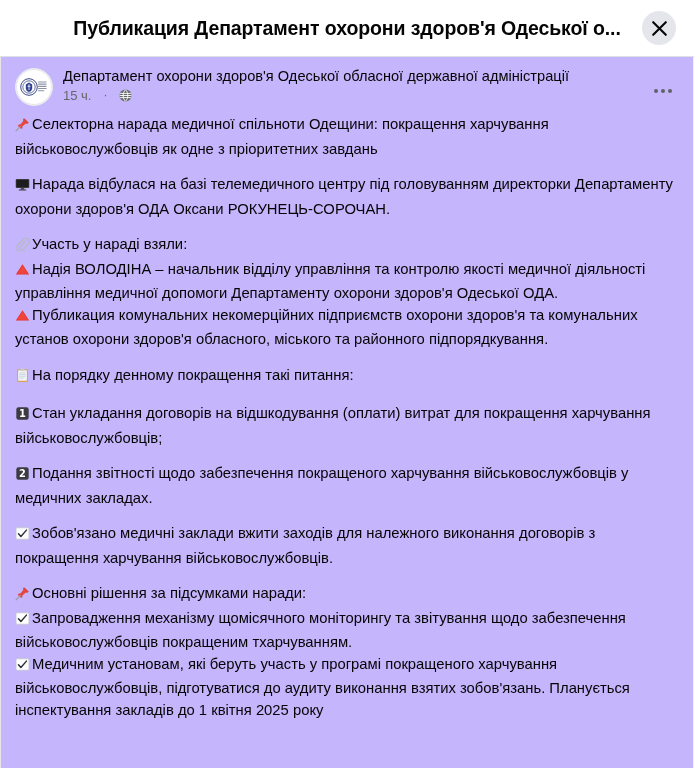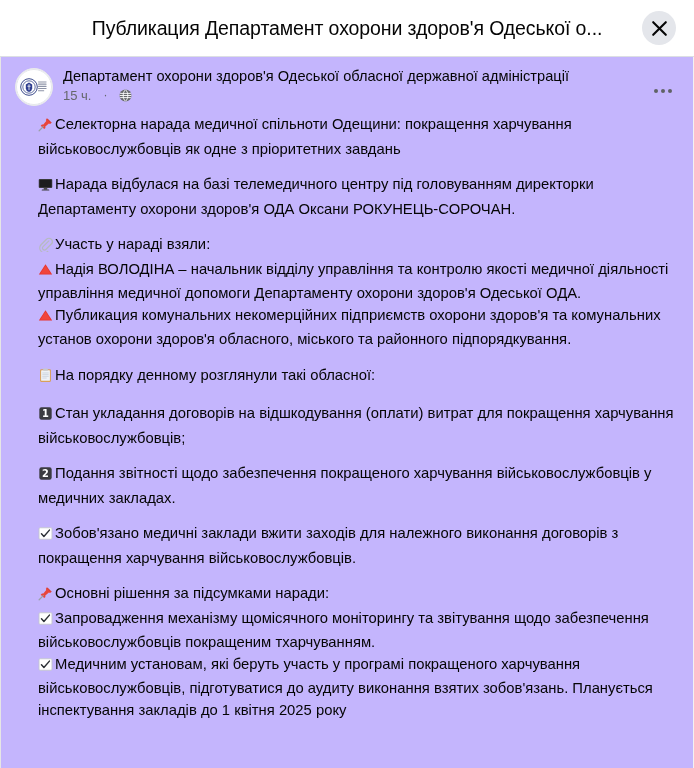--- a/index.html
+++ b/index.html
@@ -21,21 +21,21 @@
     position: relative;
     height: 57px;
     background: #ffffff;
     border-bottom: 1px solid #dcdfe3;
     display: flex;
     align-items: center;
     justify-content: center;
   }
   .dialog-title {
     font-size: 19.5px;
-    font-weight: normal;
+    font-weight: bold;
     color: #050505;
     letter-spacing: -0.1px;
     white-space: nowrap;
     overflow: hidden;
     text-overflow: ellipsis;
     max-width: 560px;
     text-align: center;
   }
   .close-button {
     position: absolute;
@@ -132,21 +132,20 @@
     background: #606266;
     margin: 0 1.5px;
   }
 
   
   .post-body {
     padding: 4px 14px 0 14px;
     font-size: 14.8px;
     line-height: 21.5px;
     color: #050505;
-    margin-left: 23px;
   }
   .para {
     margin: 0;
     padding: 0;
   }
   .para + .para { margin-top: 0px; }
   .para.spaced { margin-top: 14px; }
   .ico {
     display: inline-block;
     vertical-align: -3px;
@@ -237,21 +236,21 @@
             <path d="M8 2.4 L15.1 13.4 L0.9 13.4 Z" fill="#e8332a"></path>
             <path d="M8 3.6 L13.6 12.6 L2.4 12.6 Z" fill="#f0453c"></path>
           </svg></span><span class="txt">Публикация комунальних некомерційних підприємств охорони здоров'я та комунальних установ охорони здоров'я обласного, міського та районного підпорядкування.</span></div>
       <div class="para spaced"><span class="ico"><svg width="15" height="15" viewBox="0 0 16 16" aria-hidden="true">
             <rect x="2.2" y="1.2" width="11.6" height="13.6" rx="1.2" fill="#d9a05b"></rect>
             <rect x="3.3" y="2.5" width="9.4" height="11.2" rx="0.6" fill="#eef2f7"></rect>
             <rect x="5.5" y="0.4" width="5" height="2.6" rx="0.9" fill="#c7c9cc"></rect>
             <g stroke="#c3cbd6" stroke-width="0.75">
               <path d="M4.6 5.3 H11.4 M4.6 7.1 H11.4 M4.6 8.9 H11.4 M4.6 10.7 H9.2"></path>
             </g>
-          </svg></span><span class="txt">На порядку денному розглянули такі обласної:</span></div>
+          </svg></span><span class="txt">На порядку денному покращення такі питання:</span></div>
       <div class="para spaced"><span class="ico"><svg width="15" height="15" viewBox="0 0 16 16" aria-hidden="true">
             <rect x="1.4" y="1.4" width="13.2" height="13.2" rx="2.4" fill="#3b3b41"></rect>
             <text x="8" y="12.1" font-family="DejaVu Sans, sans-serif" font-size="10.5" font-weight="bold" fill="#ffffff" text-anchor="middle">1</text>
           </svg></span><span class="txt">Стан укладання договорів на відшкодування (оплати) витрат для покращення харчування військовослужбовців;</span></div>
       <div class="para spaced"><span class="ico"><svg width="15" height="15" viewBox="0 0 16 16" aria-hidden="true">
             <rect x="1.4" y="1.4" width="13.2" height="13.2" rx="2.4" fill="#3b3b41"></rect>
             <text x="8" y="12.1" font-family="DejaVu Sans, sans-serif" font-size="10.5" font-weight="bold" fill="#ffffff" text-anchor="middle">2</text>
           </svg></span><span class="txt">Подання звітності щодо забезпечення покращеного харчування військовослужбовців у медичних закладах.</span></div>
       <div class="para spaced"><span class="ico"><svg width="15" height="15" viewBox="0 0 16 16" aria-hidden="true">
             <rect x="1.1" y="1.9" width="13.8" height="12.2" rx="1.1" fill="#ffffff" stroke="#c3c6cb" stroke-width="0.9"></rect>

